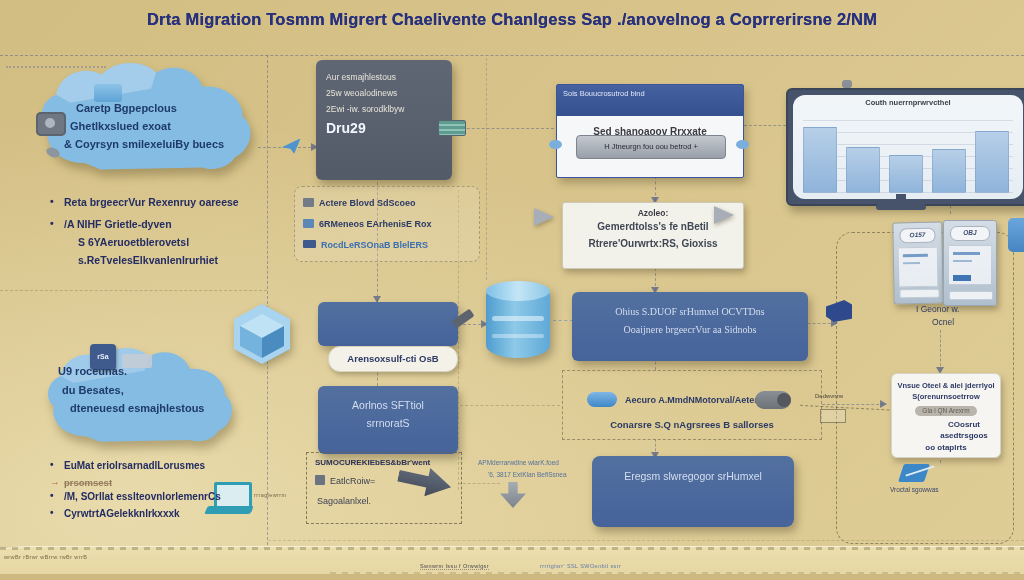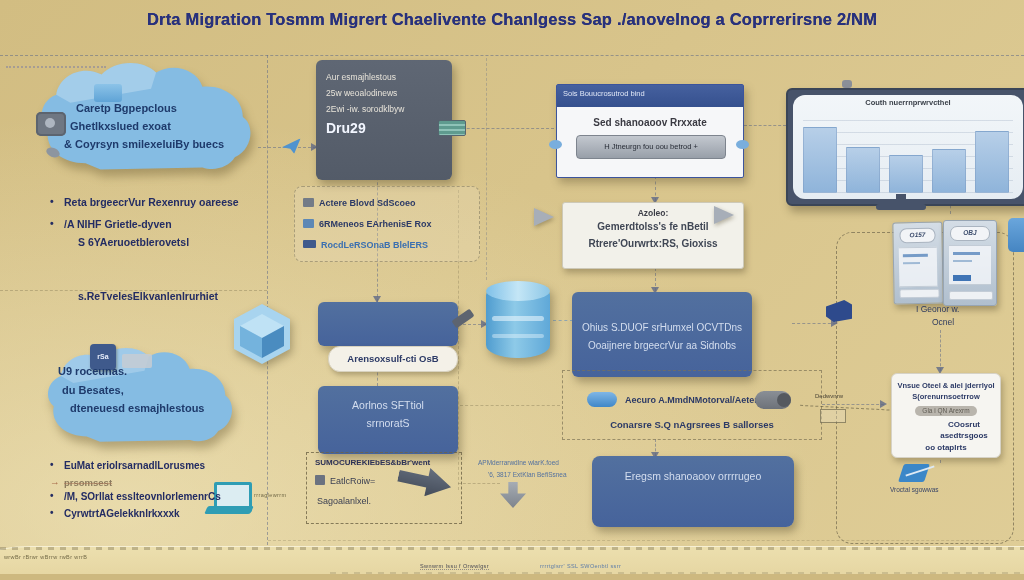--- a/index.html
+++ b/index.html
@@ -28,21 +28,21 @@
   .navybox{background:linear-gradient(180deg,#52709f,#46639b);border-radius:6px;
     box-shadow:3px 5px 8px rgba(80,70,40,.4);}
   .navybox .line{text-align:center;font-size:10.5px;color:#d4deef;line-height:1.75;white-space:nowrap;}
   .dashedbox{border:1.5px dashed rgba(130,120,88,.8);}
   .storelist{border:1.5px dashed rgba(150,140,110,.75);border-radius:8px;background:rgba(238,228,198,.25);
     display:flex;flex-direction:column;justify-content:space-around;padding:5px 8px;}
   .storerow{display:flex;align-items:flex-start;gap:5px;font-size:9px;font-weight:bold;color:#2c3a66;white-space:nowrap;}
   .whitepill{background:#f4f1e8;border-radius:12px;border:1px solid #d8d2bf;
     box-shadow:2px 3px 5px rgba(80,70,40,.35);text-align:center;font-size:9.5px;font-weight:bold;color:#2c3a66;}
   .window{border:1px solid #3c549c;border-radius:2px;background:#f6f7f9;box-shadow:3px 5px 8px rgba(80,70,40,.35);}
-  .wtitle{height:22px;background:linear-gradient(180deg,#46619f,#35508e);color:#dfe6f6;
+  .wtitle{height:31px;background:linear-gradient(180deg,#46619f,#35508e);color:#dfe6f6;
     font-size:7.5px;line-height:17px;padding-left:6px;white-space:nowrap;overflow:hidden;}
   .wbody{text-align:center;font-size:10px;font-weight:bold;color:#3a3a42;margin-top:10px;}
   .wbtn{position:absolute;left:19px;top:50px;width:148px;height:22px;border:1px solid #7d848e;border-radius:4px;
     background:linear-gradient(180deg,#c3c8cf,#989fa9);font-size:7.5px;color:#272c36;text-align:center;line-height:22px;
     white-space:nowrap;overflow:hidden;}
   .gatebox{background:#f2f1ea;border:1px solid #cdc9b8;border-radius:3px;box-shadow:2px 4px 6px rgba(80,70,40,.35);
     text-align:center;padding-top:5px;}
   .gatebox .g1{font-size:8.5px;font-weight:bold;color:#3d3f48;}
   .gatebox .g2{font-size:10px;font-weight:bold;color:#3f4654;line-height:1.7;white-space:nowrap;}
   .rarrow{width:0;height:0;border-top:9px solid transparent;border-bottom:9px solid transparent;
@@ -139,21 +139,21 @@
   <div class="abs" style="left:36px;top:112px;width:30px;height:24px;background:#6f7782;border-radius:5px;box-shadow:inset 0 0 0 2px #5c646f;"></div>
   <div class="abs" style="left:45px;top:118px;width:10px;height:10px;background:#aeb6c0;border-radius:50%;"></div>
   <div class="abs" style="left:46px;top:148px;width:14px;height:9px;background:#8d959f;border-radius:50%;transform:rotate(22deg);"></div>
   <div class="abs" style="left:94px;top:84px;width:28px;height:18px;border-radius:3px;background:linear-gradient(180deg,#8cc3e8,#5fa3d6);"></div>
   <div class="abs cloud-text" style="left:76px;top:103px;">Caretp Bgpepclous</div>
   <div class="abs cloud-text" style="left:70px;top:121px;">Ghetlkxslued exoat</div>
   <div class="abs cloud-text" style="left:64px;top:139px;">&amp; Coyrsyn smilexeluiBy buecs</div>
   <div class="abs bul" style="left:50px;top:196px;">Reta brgeecrVur Rexenruy oareese</div>
   <div class="abs bul" style="left:50px;top:218px;">/A NIHF Grietle-dyven</div>
   <div class="abs subline" style="left:78px;top:236px;">S 6YAeruoetblerovetsl</div>
-  <div class="abs subline" style="left:78px;top:254px;margin-top:36px;">s.ReTvelesElkvanlenlrurhiet</div>
+  <div class="abs subline" style="left:78px;top:254px;">s.ReTvelesElkvanlenlrurhiet</div>
 
   <div class="abs codebox" style="left:316px;top:60px;width:116px;height:102px;">
     <div class="cl">Aur esmajhlestous</div>
     <div class="cl">25w weoalodinews</div>
     <div class="cl">2Ewi -iw. sorodklbyw</div>
     <div class="big">Dru29</div>
   </div>
   <div class="abs" style="left:282px;top:140px;width:20px;height:14px;background:#4f93cf;clip-path:polygon(0 40%,100% 0,55% 100%,40% 60%);transform:rotate(-10deg);"></div>
   <div class="abs" style="left:438px;top:120px;width:26px;height:14px;background:repeating-linear-gradient(180deg,#5f9b8f 0 3px,#8fc3b8 3px 5px);border:1px solid #55656f;border-radius:2px;"></div>
 
@@ -211,21 +211,21 @@
   <div class="abs bul bul-arrow" style="left:50px;top:477px;font-size:9.5px;color:#8a7a5e;text-decoration:line-through rgba(170,120,90,.6);">prsomsest</div>
   <div class="abs bul" style="left:50px;top:491px;font-size:10px;">/M, SOrllat esslteovnlorlemenrCs</div>
   <div class="abs bul" style="left:50px;top:508px;font-size:10px;">CyrwtrtAGelekknlrkxxxk</div>
 
   <div class="abs cyl" style="left:486px;top:282px;width:64px;height:76px;">
     <span class="band"></span>
       <span class="band2"></span>
   </div>
   <div class="abs" style="left:452px;top:314px;width:22px;height:9px;background:#5d6470;border-radius:2px;transform:rotate(-35deg);"></div>
 
-  <div class="abs navybox" style="left:572px;top:292px;width:180px;height:58px;padding-top:27px;">
+  <div class="abs navybox" style="left:572px;top:292px;width:236px;height:58px;padding-top:11px;font-family:Liberation Serif, serif;">
     <div class="line" style="font-size:10px;">Ohius S.DUOF srHumxel OCVTDns</div>
     <div class="line" style="font-size:10px;">Ooaijnere brgeecrVur aa Sidnobs</div>
   </div>
 
   <div class="abs window" style="left:556px;top:84px;width:186px;height:92px;">
     <div class="wtitle">Sois Bouucrosutrod bind</div>
     <div class="wbody">Sed shanoaoov Rrxxate</div>
     <div class="wbtn">H Jtneurgn fou oou betrod +</div>
   </div>
   <div class="abs" style="left:549px;top:140px;width:13px;height:9px;background:#79aedd;border-radius:50%;"></div>
@@ -241,21 +241,21 @@
 
   <div class="abs dashedbox" style="left:562px;top:370px;width:258px;height:68px;border-color:rgba(125,115,85,.7);">
     <div class="abs" style="left:24px;top:21px;width:30px;height:15px;border-radius:8px;background:linear-gradient(180deg,#7fb6e6,#3f87c8);"></div>
     <div class="abs" style="left:62px;top:24px;font-size:9px;font-weight:bold;color:#2c3a66;white-space:nowrap;">Aecuro A.MmdNMotorval/Aeter</div>
     <div class="abs" style="left:192px;top:20px;width:36px;height:18px;border-radius:9px;background:linear-gradient(180deg,#8a8f96,#6d7279);"></div>
     <div class="abs" style="left:214px;top:22px;width:14px;height:14px;border-radius:50%;background:#55595f;"></div>
     <div class="abs" style="left:0;top:48px;width:258px;text-align:center;font-size:9.5px;font-weight:bold;color:#2c3a66;white-space:nowrap;">Conarsre S.Q nAgrsrees B sallorses</div>
   </div>
 
   <div class="abs navybox" style="left:592px;top:456px;width:202px;height:60px;padding-top:11px;border-radius:8px;">
-    <div class="line">Eregsm shanoaoov orrrrugeo</div>
+    <div class="line">Eregsm slwregogor srHumxel</div>
   </div>
 
   <div class="abs" style="left:478px;top:459px;font-size:6.5px;color:#53719f;white-space:nowrap;">APMderrarwdlne wlarK.foed</div>
   <div class="abs" style="left:488px;top:471px;font-size:6.5px;color:#53719f;white-space:nowrap;">'6, 3817 ExtKlan BefiSsnea</div>
   <div class="abs downarrow3d" style="left:500px;top:482px;width:26px;height:26px;"></div>
 
   <div class="abs" style="left:842px;top:80px;width:10px;height:8px;background:#8a8f98;border-radius:3px;"></div>
   <div class="abs monitor" style="left:786px;top:88px;width:230px;height:104px;">
     <div class="screen">
       <div class="ctitle">Couth nuerrnprwrvcthel</div>

